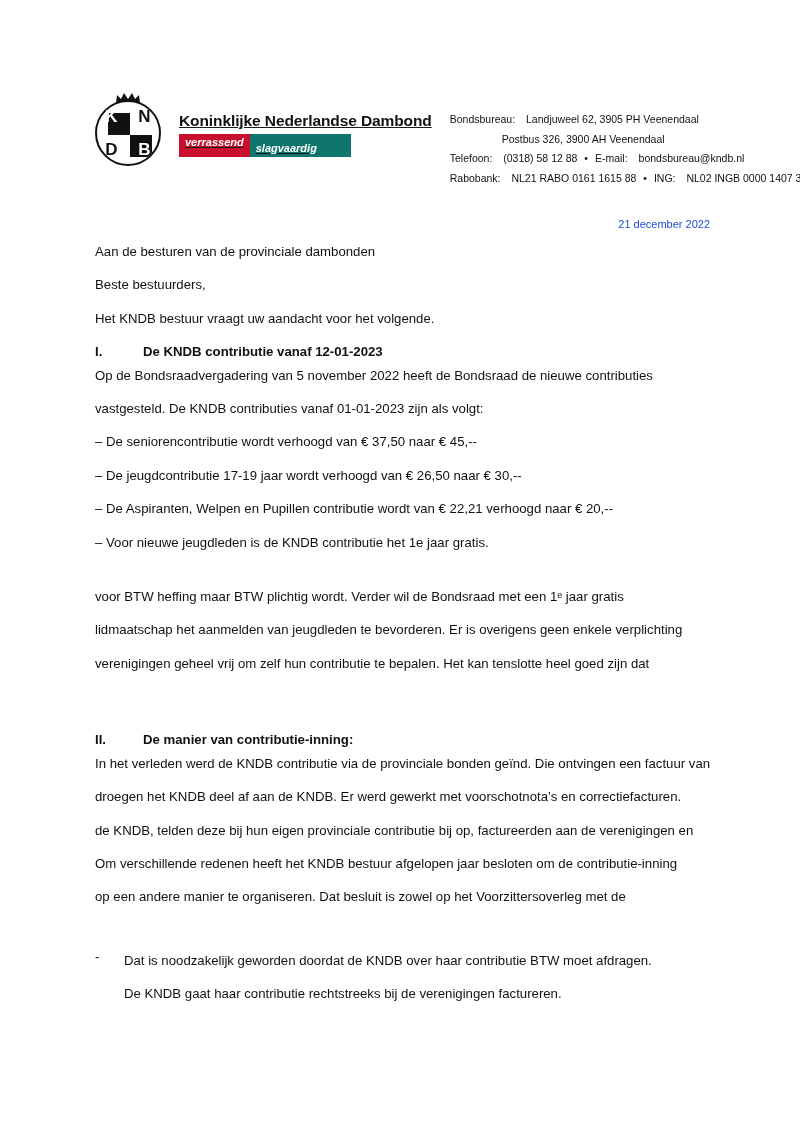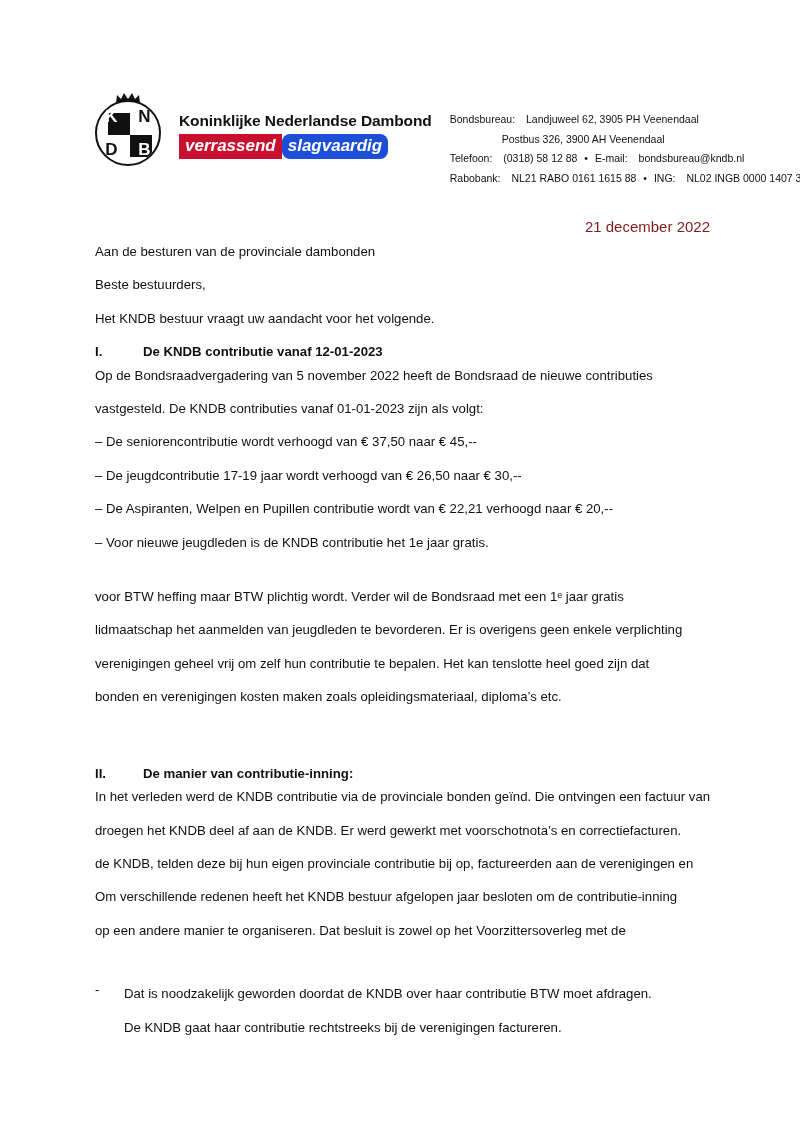--- a/index.html
+++ b/index.html
@@ -40,46 +40,46 @@
   .logo-mark {
     width: 74px;
     height: 74px;
     position: relative;
     flex: 0 0 auto;
     margin-top: 4px;
   }
   .logo-text {
     margin-left: 10px;
     padding-top: 22px;
+    text-decoration: underline;
   }
   .org-name {
     font-size: 15.5px;
     font-weight: bold;
     color: #111;
     letter-spacing: -0.1px;
     white-space: nowrap;
   }
   .tagline {
     margin-top: 4px;
     display: flex;
-    font-size: 17px;
+    font-size: 11px;
     font-style: italic;
     font-weight: bold;
     color: #ffffff;
     width: 172px;
   }
   .tagline .word1 {
     background: #c8102e;
     padding: 2px 6px 3px 6px;
   }
   .tagline .word2 {
-    background: #1d4ed8;
-    padding: 2px 6px 3px 6px;
+    background: #0f766e;
+    padding: 8px 6px 3px 6px;
     flex: 1;
-    border-radius: 8px;
   }
 
   .contact-block {
     margin-left: 18px;
     padding-top: 24px;
     font-size: 10.5px;
     color: #111;
     line-height: 1.0;
   }
   .contact-line {
@@ -87,22 +87,22 @@
     white-space: nowrap;
   }
   .contact-line:last-child { margin-bottom: 0; }
   .sep { padding: 0 4px; }
 
   
   .doc-date {
     position: absolute;
     right: 90px;
     top: 218px;
-    font-size: 15px;
-    color: #7f1d1d;
+    font-size: 11px;
+    color: #1d4ed8;
   }
   .content {
     position: absolute;
     left: 95px;
     top: 238px;
     width: 620px;
     font-size: 13.2px;
     line-height: 1.47;
     color: #111;
   }
@@ -257,21 +257,20 @@
     <p class="list-line">– De seniorencontributie wordt verhoogd van € 37,50 naar € 45,--</p>
     <p class="list-line">– De jeugdcontributie 17-19 jaar wordt verhoogd van € 26,50 naar € 30,--</p>
     <p class="list-line">– De Aspiranten, Welpen en Pupillen contributie wordt van € 22,21 verhoogd naar € 20,--</p>
     <p class="list-line">– Voor nieuwe jeugdleden is de KNDB contributie het 1e jaar gratis.</p>
 
     <div class="block-gap"></div>
 
     <p class="list-line">voor BTW heffing maar BTW plichtig wordt. Verder wil de Bondsraad met een 1ᵉ jaar gratis</p>
     <p class="list-line">lidmaatschap het aanmelden van jeugdleden te bevorderen. Er is overigens geen enkele verplichting</p>
     <p class="list-line">verenigingen geheel vrij om zelf hun contributie te bepalen. Het kan tenslotte heel goed zijn dat</p>
-    <p class="list-line">bonden en verenigingen kosten maken zoals opleidingsmateriaal, diploma’s etc.</p>
 
     <div class="block-gap-lg"></div>
     <div class="block-gap"></div>
 
     <div class="section-head">
       <span class="section-num">II.</span>
       <span>De manier van contributie-inning:</span>
     </div>
     <p class="list-line">In het verleden werd de KNDB contributie via de provinciale bonden geïnd. Die ontvingen een factuur van</p>
     <p class="list-line">droegen het KNDB deel af aan de KNDB. Er werd gewerkt met voorschotnota’s en correctiefacturen.</p>

